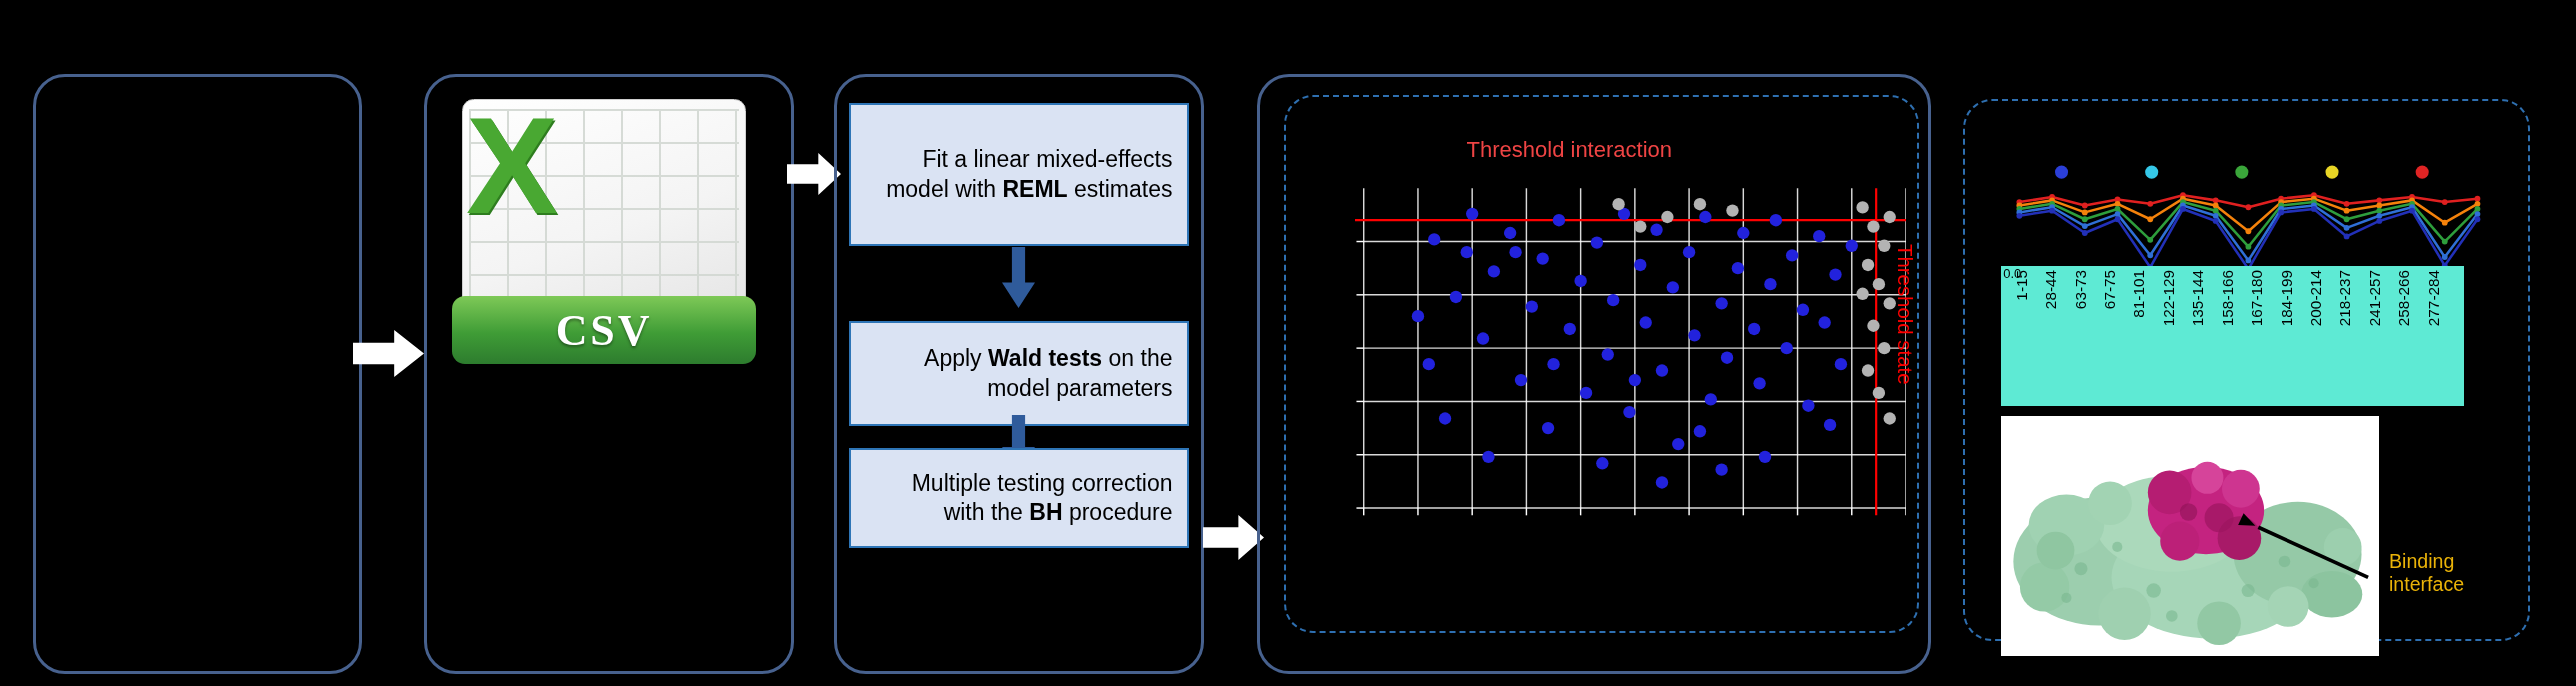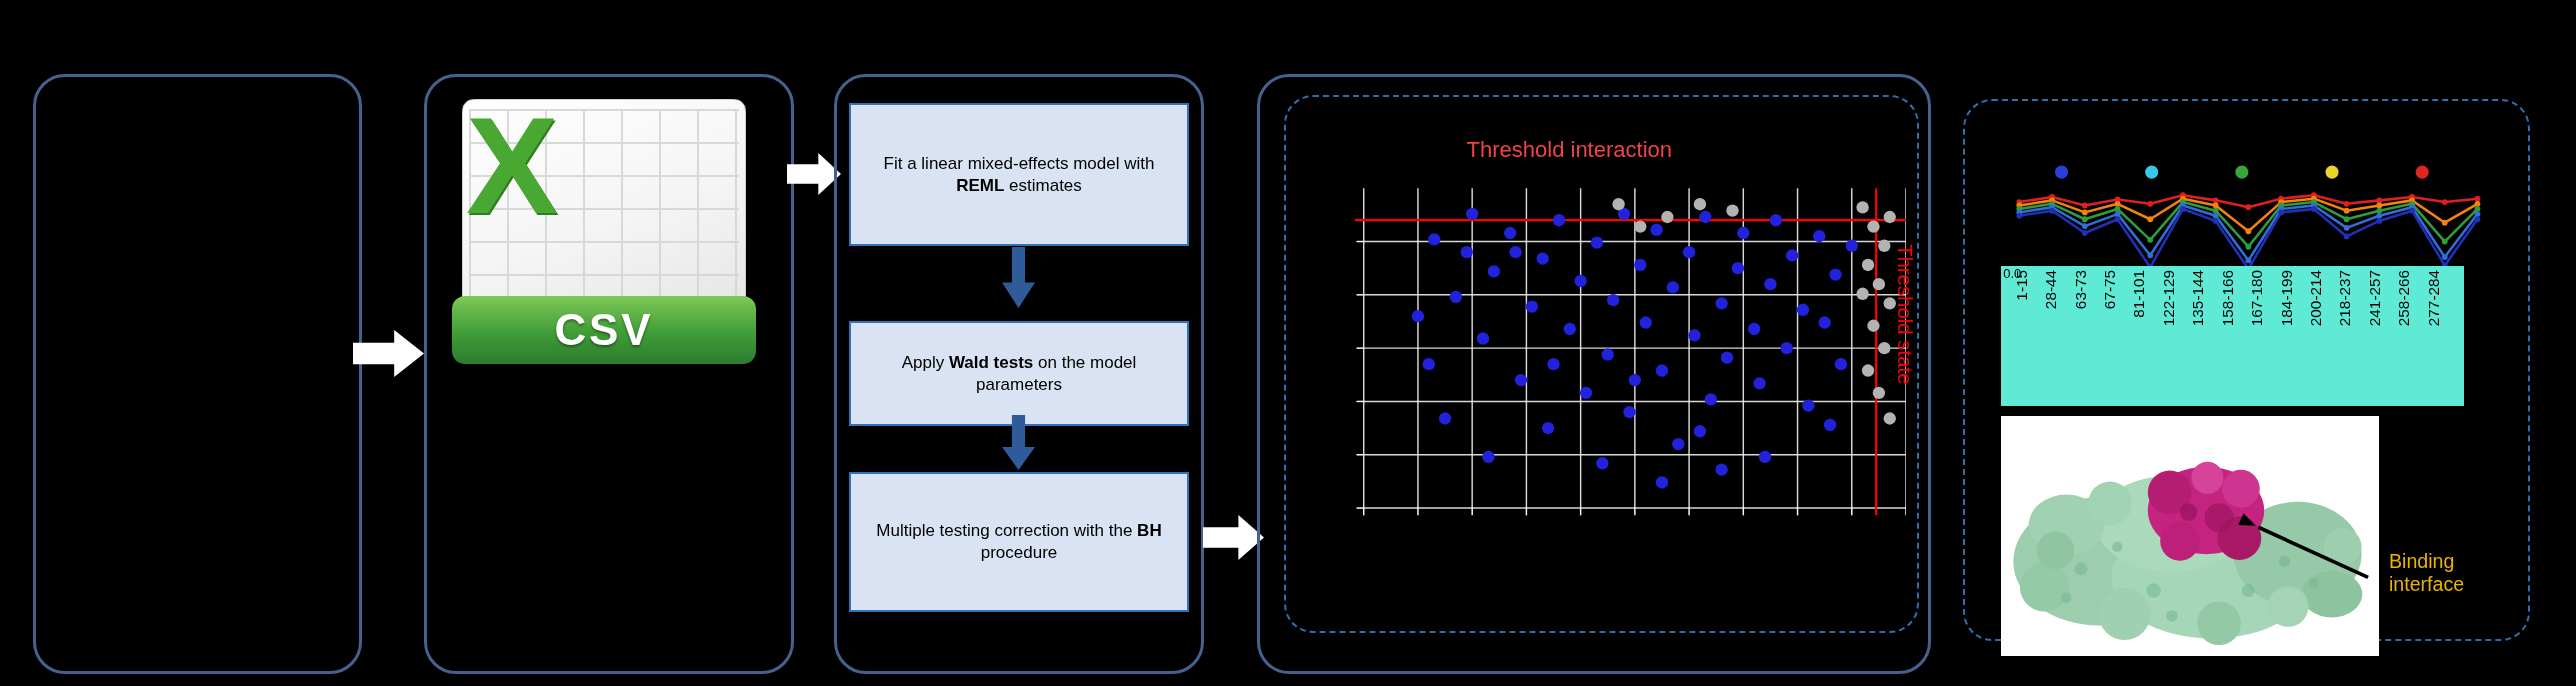--- a/index.html
+++ b/index.html
@@ -38,29 +38,29 @@
     border:1.5px solid #cfcfcf;border-radius:11.6px;overflow:hidden;}
   #csv-grid{position:absolute;left:5.8px;right:5.8px;top:8.7px;bottom:8.7px;opacity:.9;
     background-image:linear-gradient(#d2d8d2 2.2px,transparent 2.2px),linear-gradient(90deg,#d2d8d2 2.2px,transparent 2.2px);
     background-size:38px 33px;}
   #csv-x{position:absolute;left:2.9px;top:-14.5px;font-size:138px;font-weight:bold;color:#49a832;
     text-shadow:1.5px 1.5px 0 #2e7d1f;}
   #csv-banner{position:absolute;left:0;right:0;bottom:5.8px;height:68px;
     background:linear-gradient(#7ec957 0%,#3f9c36 55%,#2d7c2e 100%);
     border-radius:13px;display:flex;align-items:center;justify-content:center;
     color:#fff;font-weight:bold;font-size:44px;letter-spacing:2.9px;
-    text-shadow:0 2.2px 2.9px rgba(0,0,0,.4);}
+    text-shadow:0 2.2px 2.9px rgba(0,0,0,.4);font-family:Liberation Serif, serif;}
 
   
   .step-box{position:absolute;left:849px;width:340px;background:#dae3f3;border:2.2px solid #2e75b6;
-    display:flex;align-items:center;justify-content:center;text-align:center;
-    font-size:17px;line-height:1.28;padding:5.8px 14.5px;box-sizing:border-box;}
+    display:flex;align-items:center;justify-content:center;text-align:right;
+    font-size:23px;line-height:1.28;padding:5.8px 14.5px;box-sizing:border-box;}
   #step-1{top:103px;height:143px;}
   #step-2{top:321px;height:105px;}
-  #step-3{top:472px;height:140px;}
+  #step-3{top:448px;height:100px;}
 
   
   #scatter-title{position:absolute;left:1410px;top:137px;width:262px;text-align:right;
     color:#ef4444;font-size:22px;}
   #scatter-svg{position:absolute;left:1355px;top:188px;width:551px;height:329px;}
   #threshold-state-label{position:absolute;left:1916px;top:244px;color:#ff0000;font-size:20.4px;
     white-space:nowrap;transform-origin:0 0;transform:rotate(90deg);}
 
   
   #line-svg{position:absolute;left:1999px;top:153px;width:509px;height:124px;}

